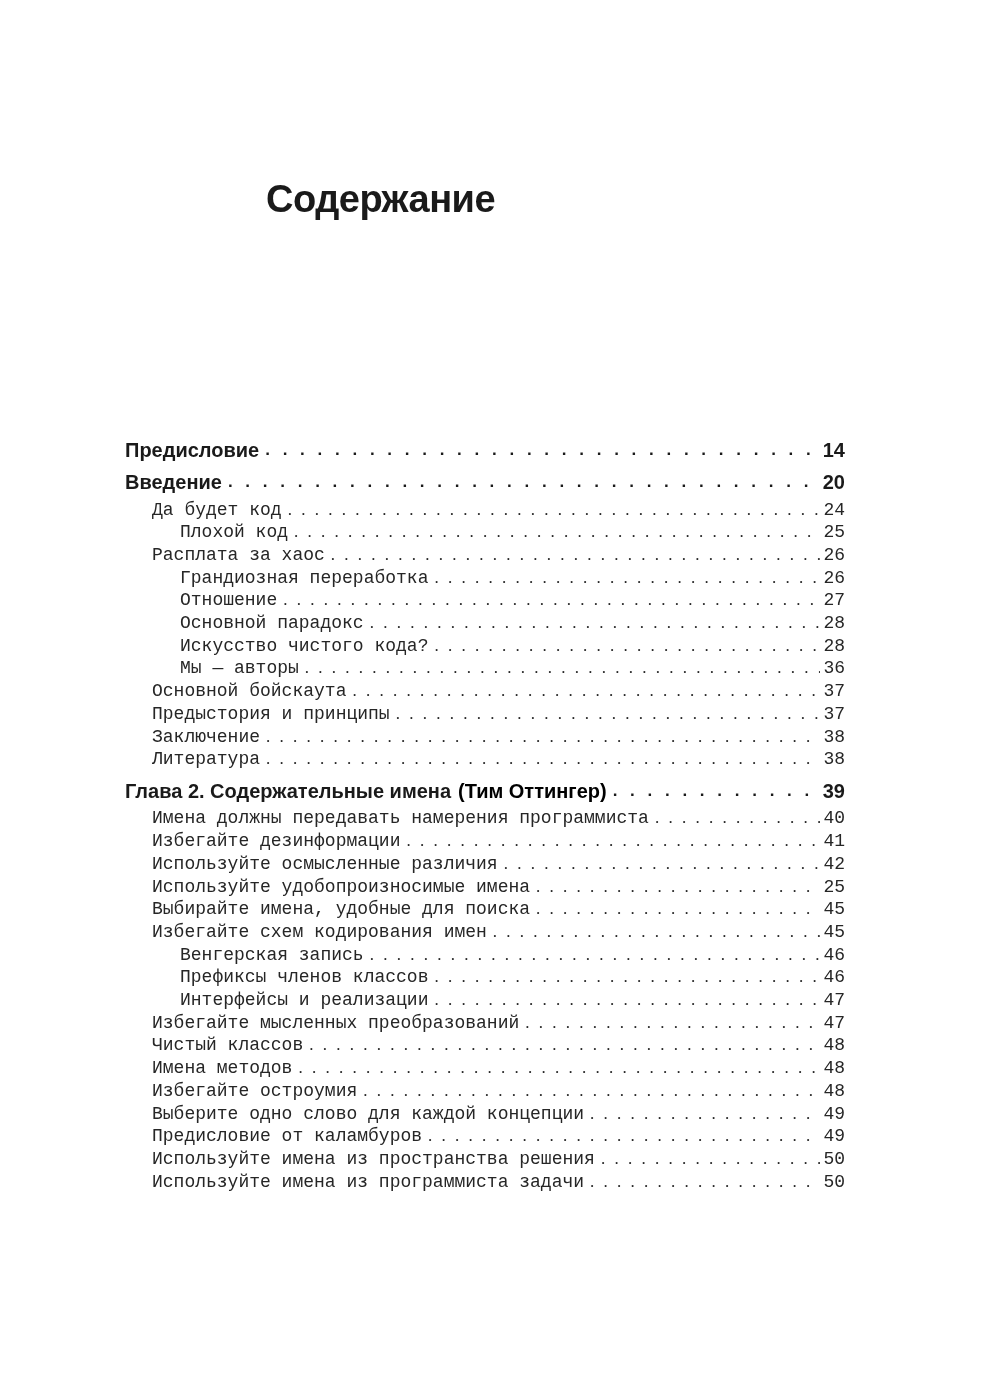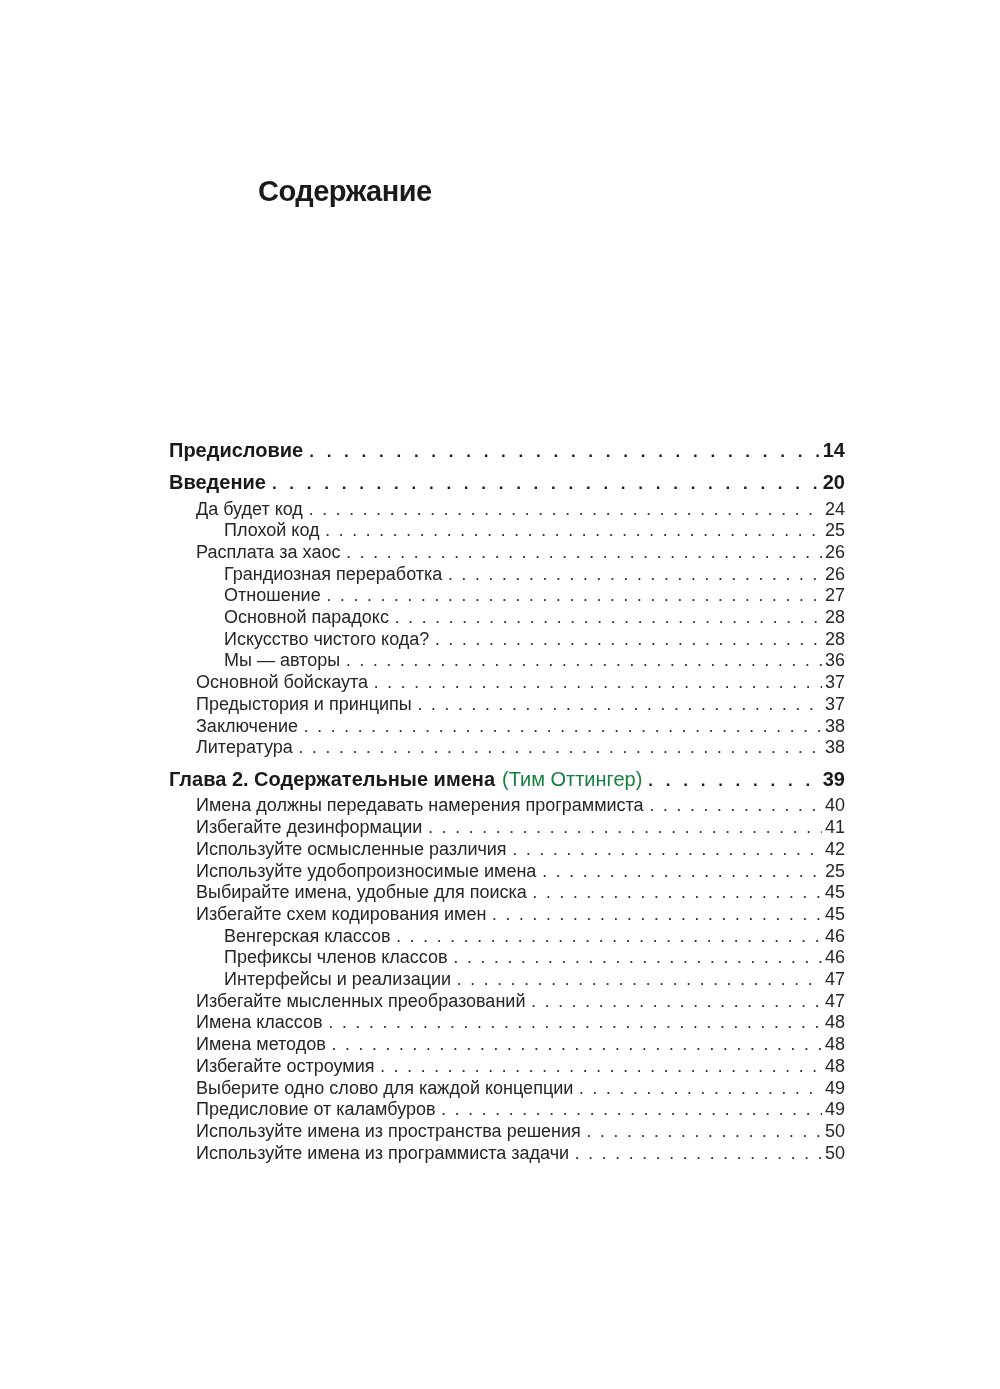--- a/index.html
+++ b/index.html
@@ -12,40 +12,39 @@
     height: 1389px;
     position: relative;
     overflow: hidden;
     color: #1c1c1c;
   }
 
   .page-title {
     position: absolute;
     left: 258px;
     top: 168px;
-    margin: 0;
+    margin: 8px;
     font-family: "Liberation Sans", sans-serif;
     font-weight: 700;
-    font-size: 29px;
+    font-size: 38px;
     line-height: 46px;
     letter-spacing: -0.5px;
     color: #1a1a1a;
   }
 
   .toc {
     position: absolute;
     left: 125px;
     top: 430px;
     width: 720px;
   }
 
   .row {
     display: flex;
-    align-items: flex-start;
-    margin-left: 44px;
+    align-items: flex-end;
   }
 
   .row .label { white-space: nowrap; }
 
   .row .leader {
     flex: 1;
     overflow: hidden;
     white-space: nowrap;
     margin-left: 6px;
     margin-right: 3px;
@@ -68,29 +67,29 @@
     font-size: 20px;
     color: #1a1a1a;
   }
   .row.chapter .leader::after {
     font-family: "Liberation Sans", sans-serif;
     font-weight: 700;
     font-size: 17px;
     letter-spacing: 4px;
   }
   .row.chapter .label-suffix {
-    font-weight: 400;
+    font-weight: 700;
     margin-left: 7px;
-    color: #15803d;
+    color: #000000;
   }
 
   
   .row.plain {
     line-height: 21.7px;
-    font-family: Liberation Sans, sans-serif;
+    font-family: Liberation Mono, monospace;
     font-weight: 400;
     font-size: 18px;
     color: #262626;
   }
   .row.plain .leader::after {
     font-family: "Liberation Serif", serif;
     font-size: 17px;
     letter-spacing: 2.5px;
   }
 
@@ -227,21 +226,21 @@
     <span class="page">45</span>
   </div>
 
   <div class="row plain level-1">
     <span class="label"><span class="label-main">Избегайте схем кодирования имен</span></span>
     <span class="leader"></span>
     <span class="page">45</span>
   </div>
 
   <div class="row plain level-2">
-    <span class="label"><span class="label-main">Венгерская классов</span></span>
+    <span class="label"><span class="label-main">Венгерская запись</span></span>
     <span class="leader"></span>
     <span class="page">46</span>
   </div>
 
   <div class="row plain level-2">
     <span class="label"><span class="label-main">Префиксы членов классов</span></span>
     <span class="leader"></span>
     <span class="page">46</span>
   </div>
 
@@ -251,21 +250,21 @@
     <span class="page">47</span>
   </div>
 
   <div class="row plain level-1">
     <span class="label"><span class="label-main">Избегайте мысленных преобразований</span></span>
     <span class="leader"></span>
     <span class="page">47</span>
   </div>
 
   <div class="row plain level-1">
-    <span class="label"><span class="label-main">Имена классов</span></span>
+    <span class="label"><span class="label-main">Чистый классов</span></span>
     <span class="leader"></span>
     <span class="page">48</span>
   </div>
 
   <div class="row plain level-1">
     <span class="label"><span class="label-main">Имена методов</span></span>
     <span class="leader"></span>
     <span class="page">48</span>
   </div>
 

